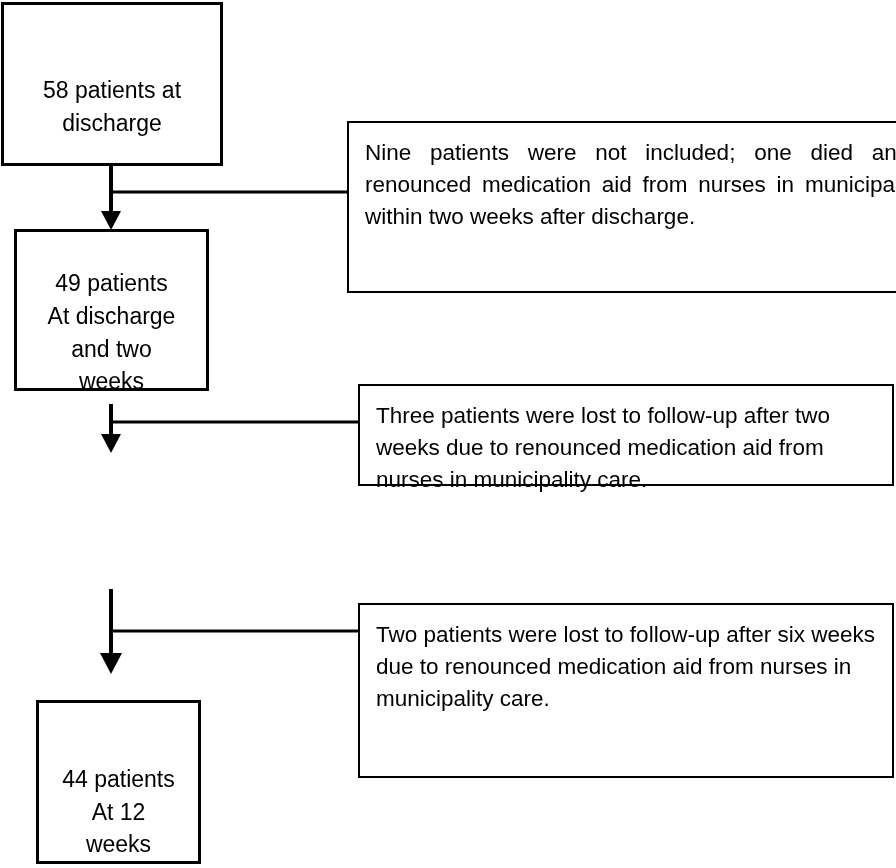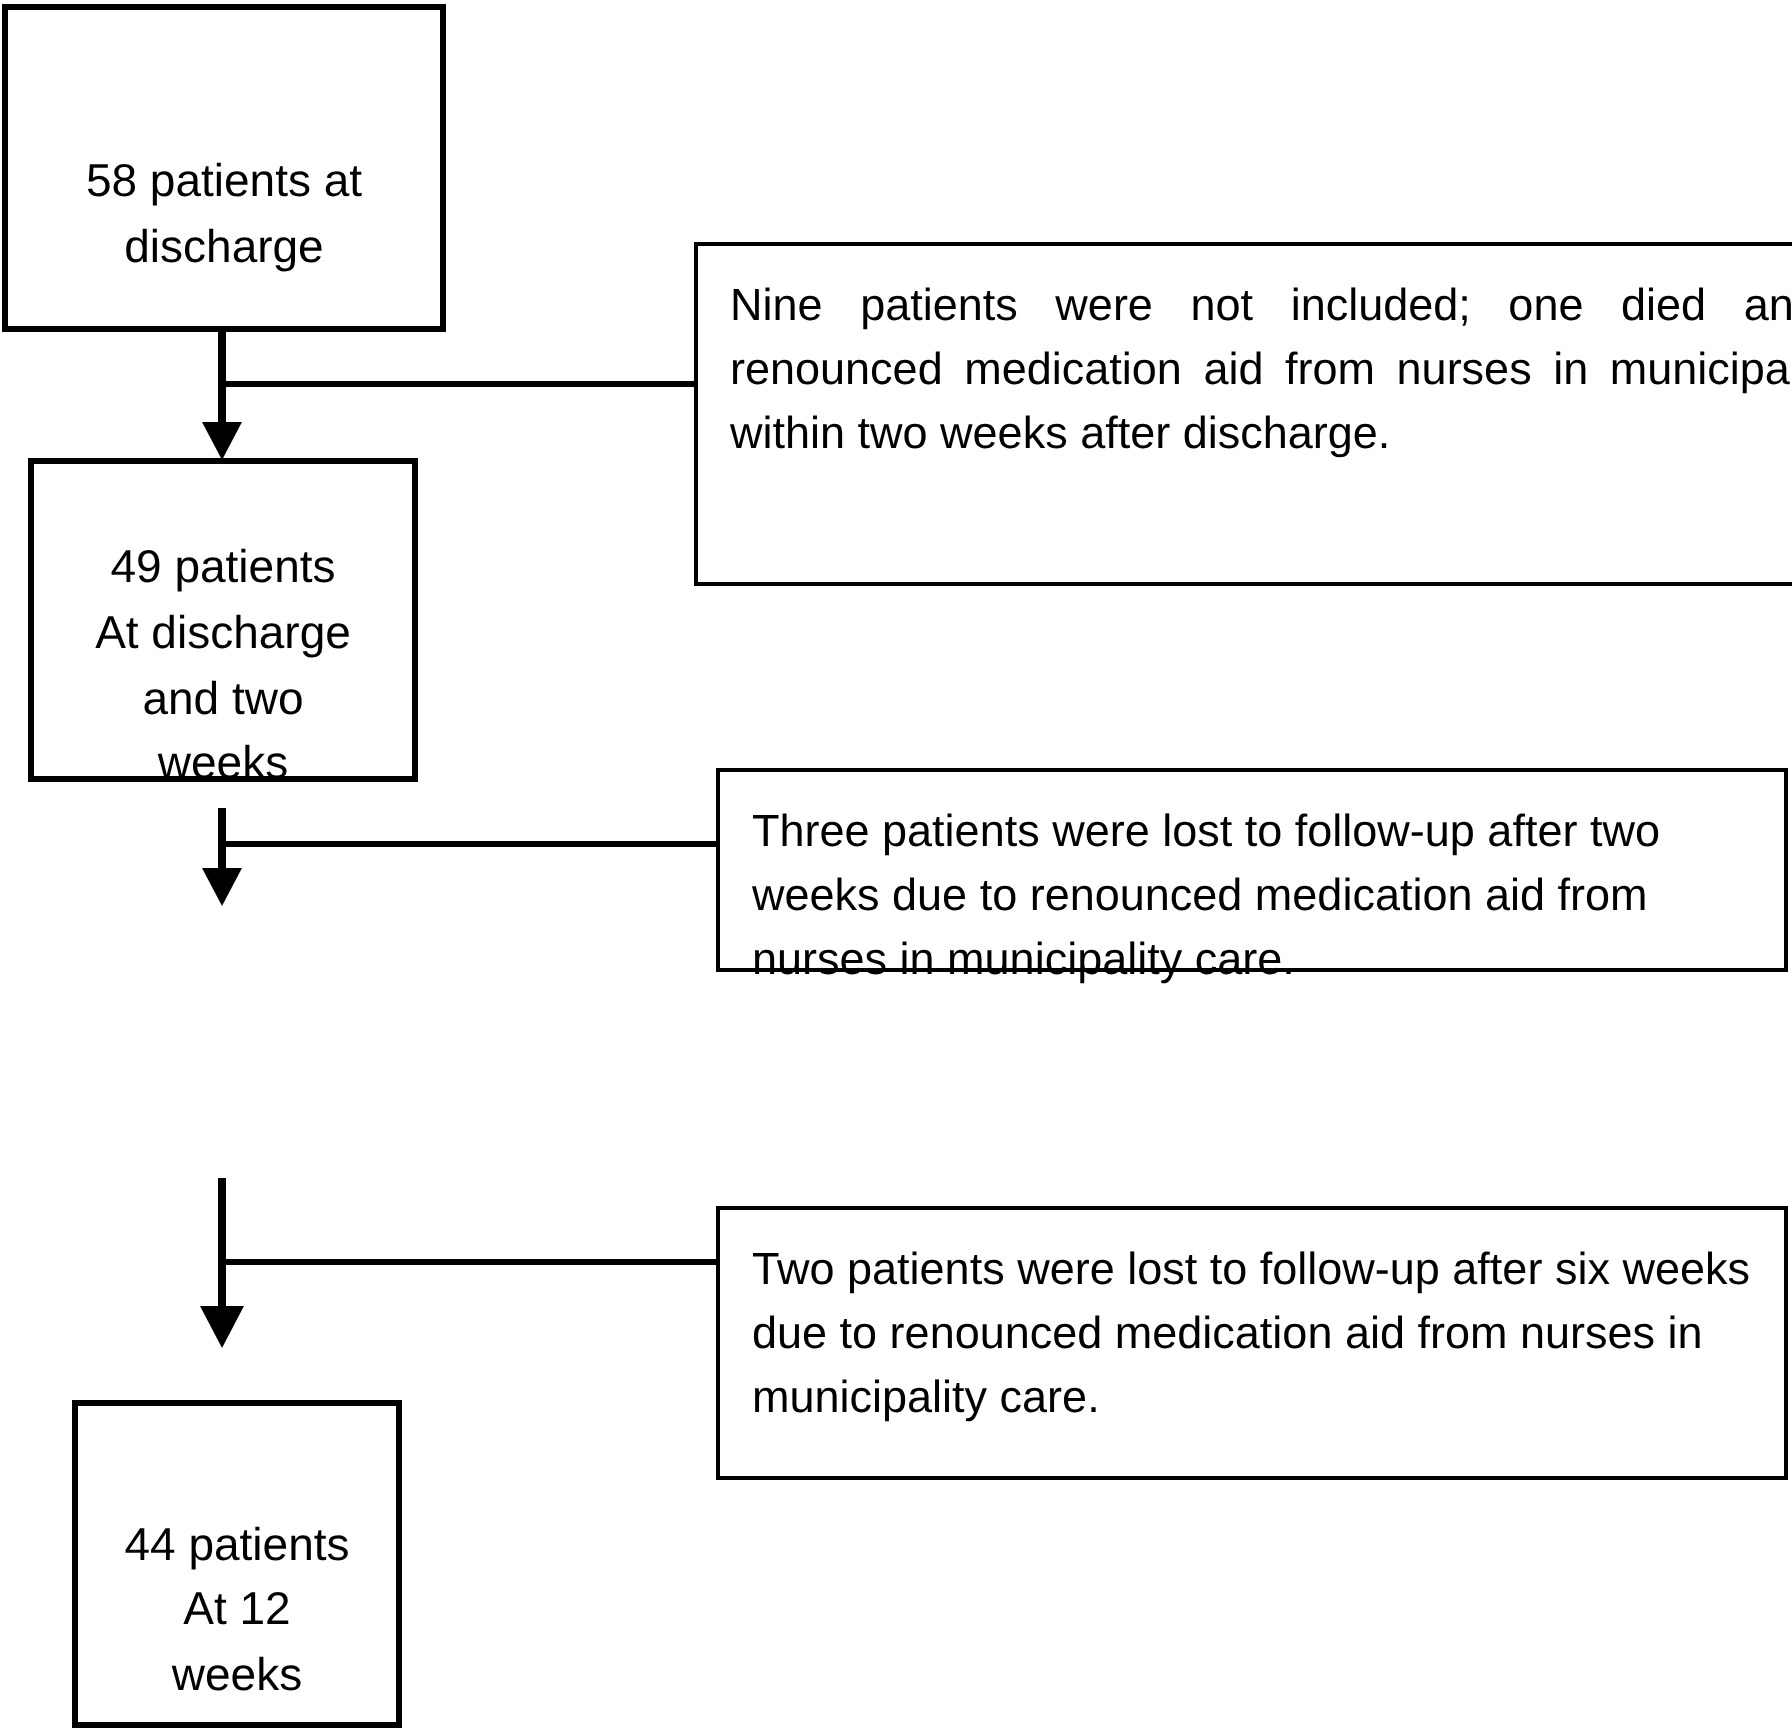--- a/index.html
+++ b/index.html
@@ -35,40 +35,40 @@
     font-size: 23px;
     line-height: 1.42;
     white-space: pre-line;
     color: #000000;
     margin-top: 45px;
   }
 
   #node-1 { left: 1px;  top: 2px;   width: 222px; height: 164px; }
   #node-2 { left: 14px; top: 229px; width: 195px; height: 162px; }
   #node-3 { left: 21px; top: 452px; width: 186px; height: 137px; }
-  #node-4 { left: 36px; top: 700px; width: 165px; height: 164px; }
+  #node-4 { left: 36px; top: 700px; width: 165px; height: 164px; align-items: flex-end; }
 
   
   .note-box {
     position: absolute;
     box-sizing: border-box;
     border: 2px solid #000000;
     background: #ffffff;
     padding: 14px 16px 12px 16px;
   }
   .note-text {
     font-size: 22.5px;
     line-height: 1.43;
     color: #000000;
   }
   .note-justified { text-align: justify; }
 
   #note-1 { left: 347px; top: 121px; width: 648px; height: 172px; }
   #note-2 { left: 358px; top: 384px; width: 536px; height: 102px; }
-  #note-3 { left: 358px; top: 603px; width: 536px; height: 137px; }
+  #note-3 { left: 358px; top: 603px; width: 536px; height: 175px; }
 
   
   #connectors {
     position: absolute;
     left: 0;
     top: 0;
     width: 896px;
     height: 868px;
     pointer-events: none;
   }

